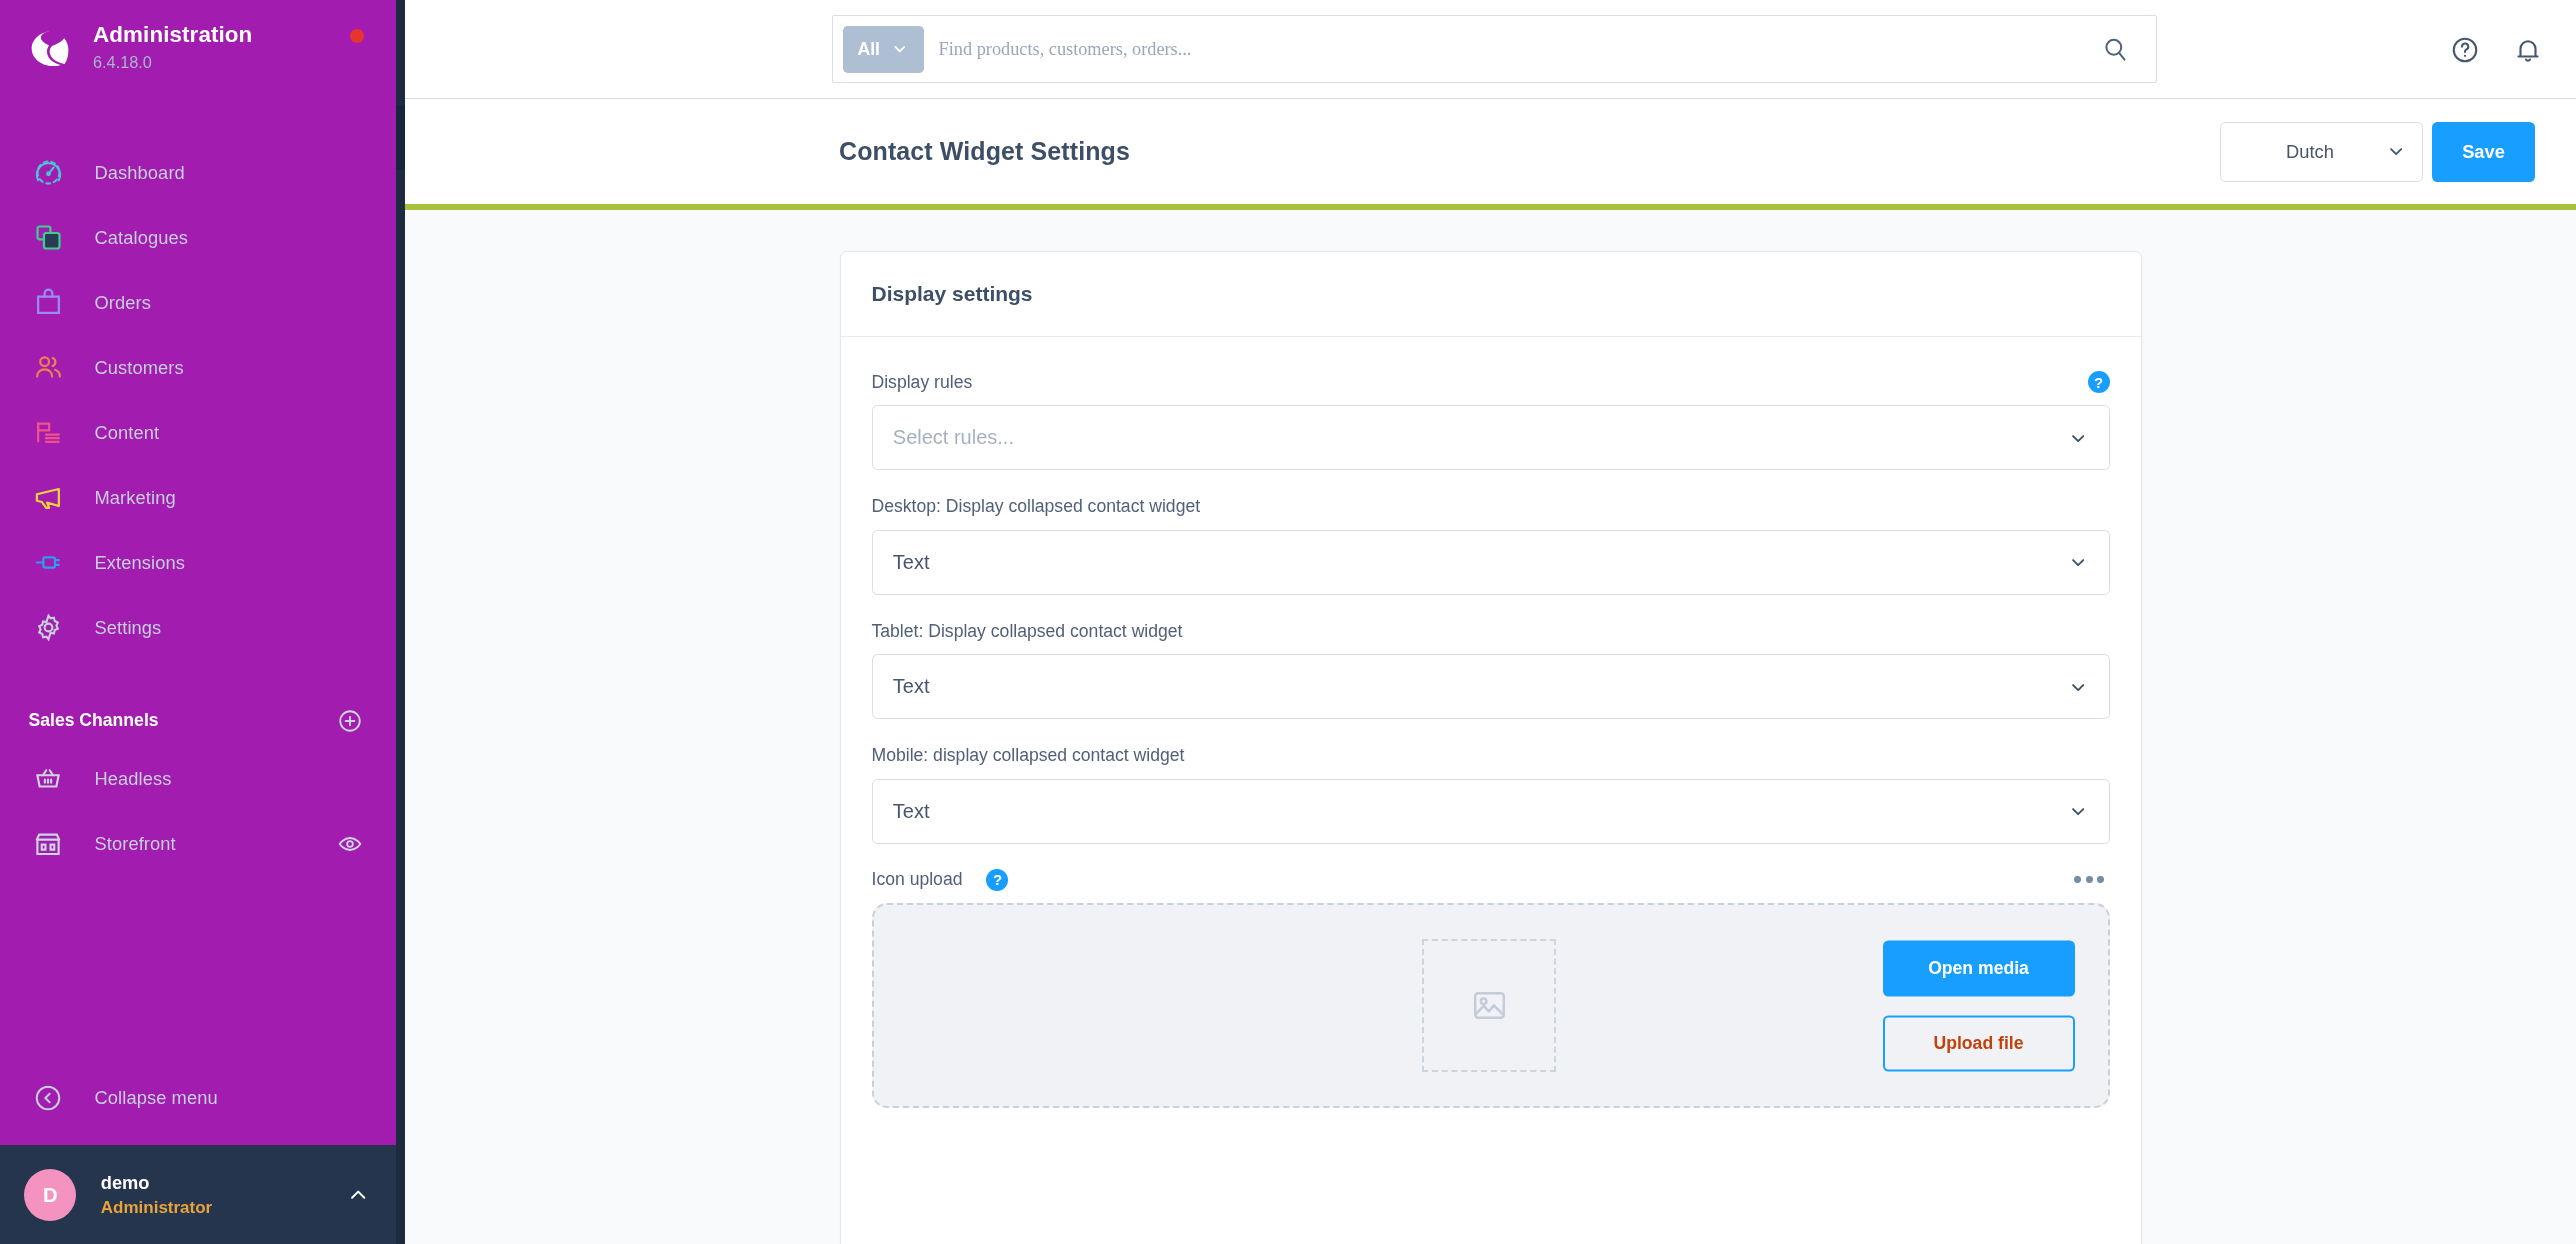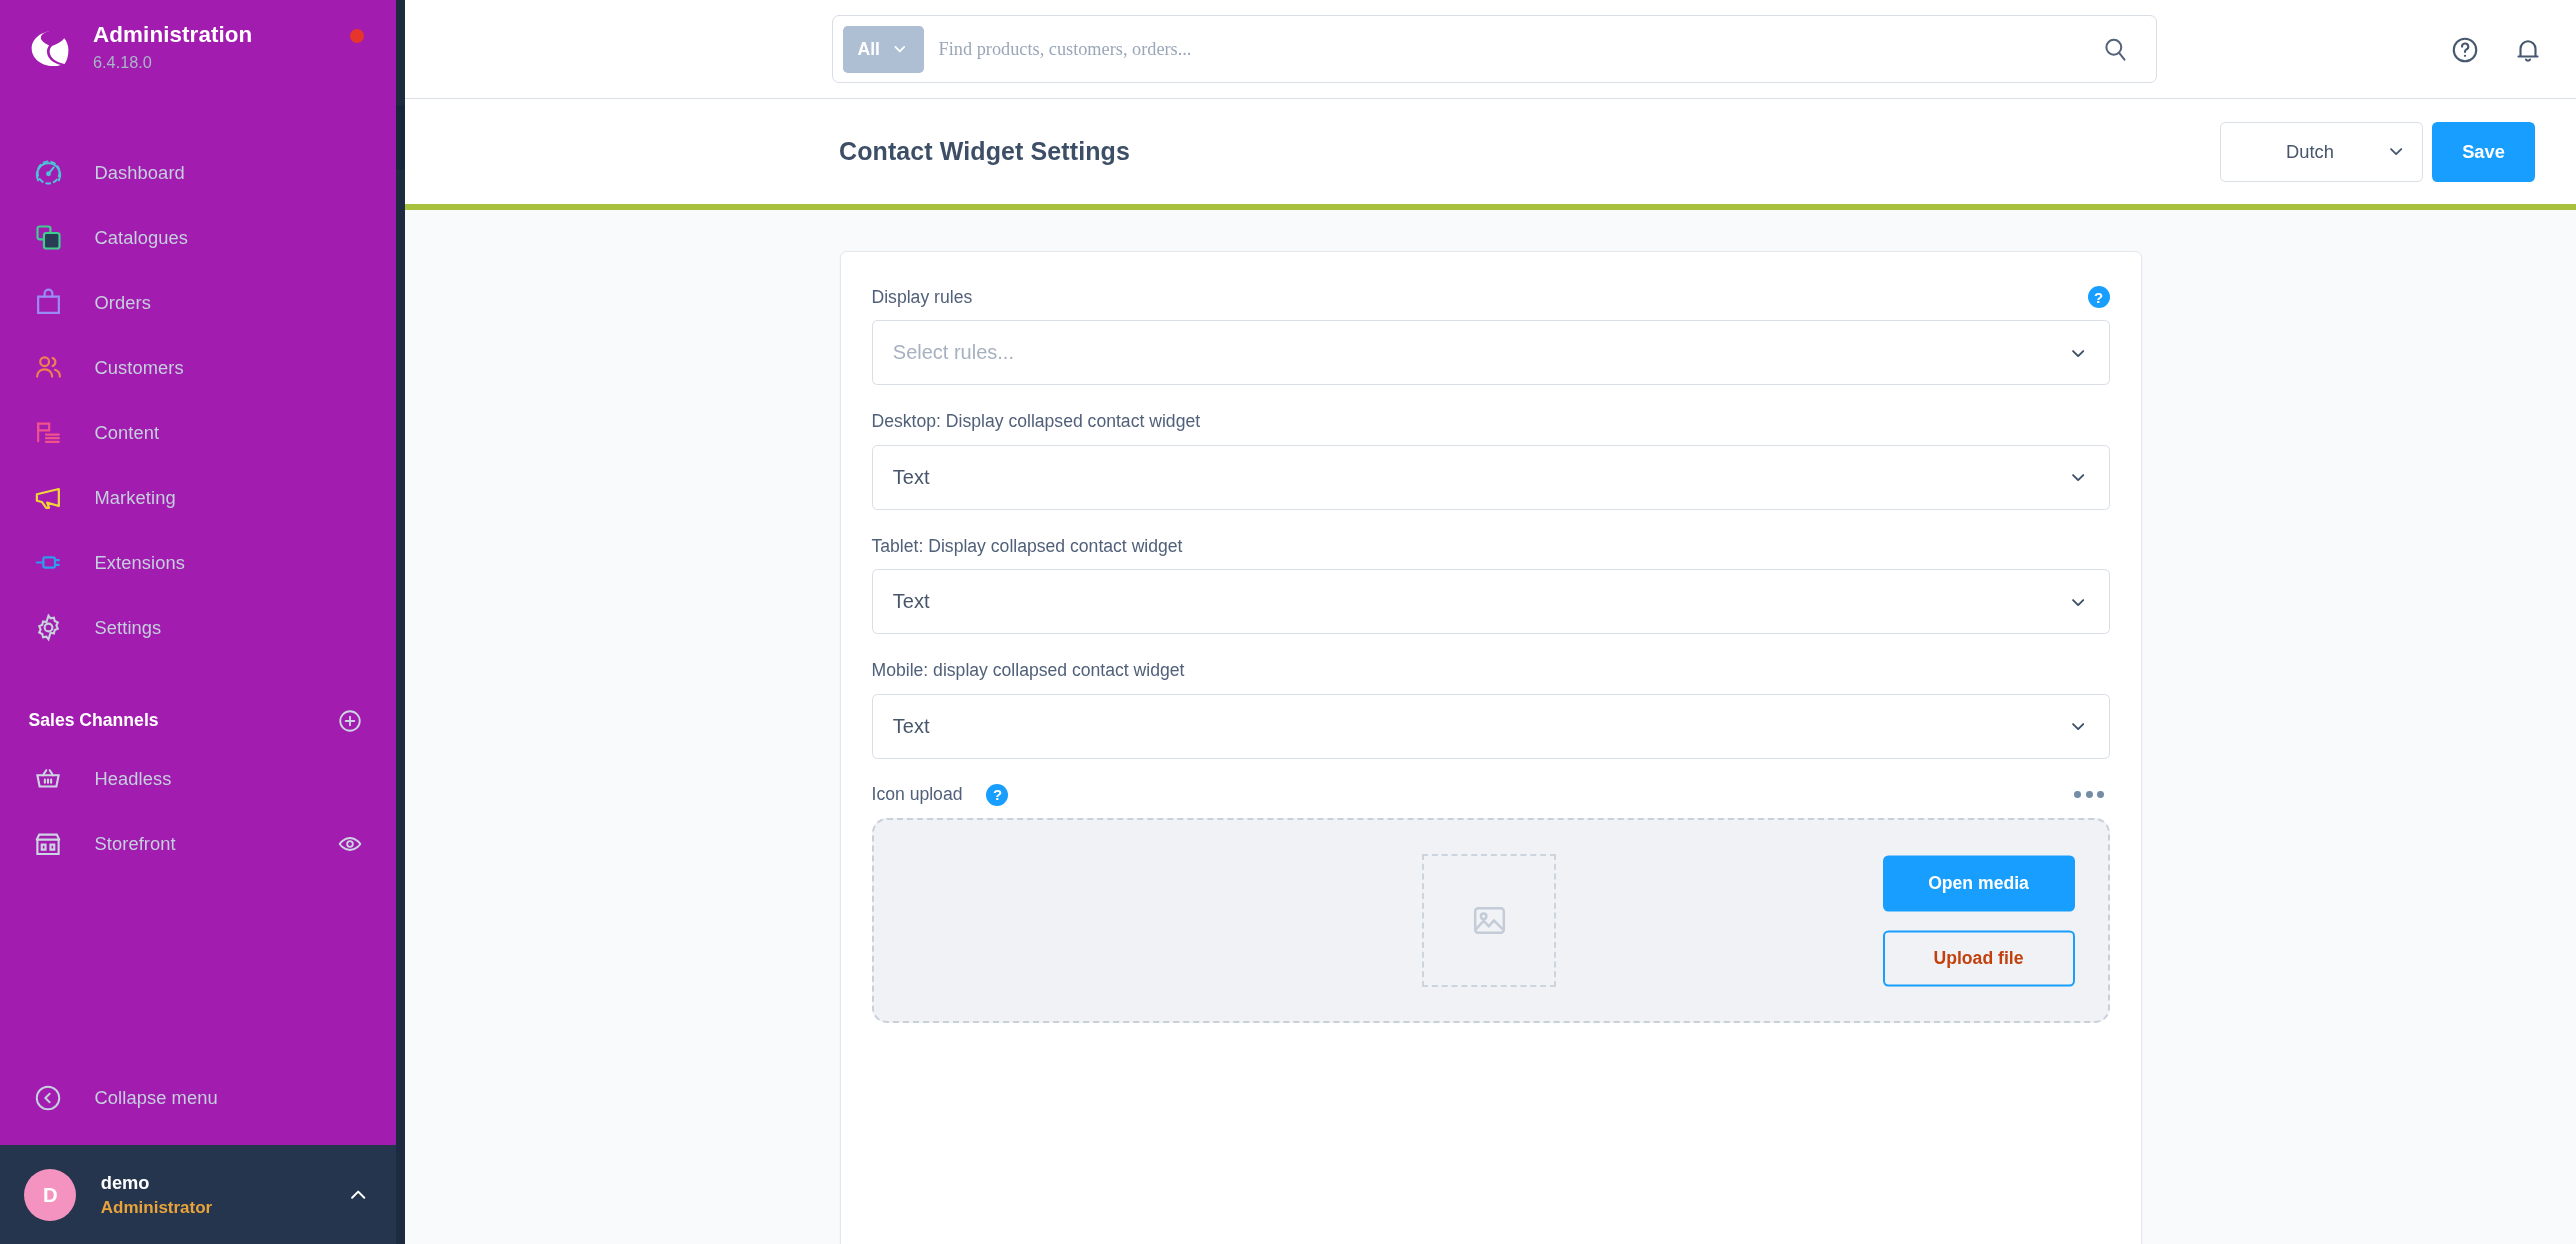--- a/index.html
+++ b/index.html
@@ -94,21 +94,21 @@
   }
 
   .topbar {
     height: 99px; background: #ffffff; flex: 0 0 99px;
     display: flex; align-items: center; position: relative;
     border-bottom: 1.4px solid #d8dde6;
   }
   .searchwrap {
     position: absolute; left: 427px; top: 15px;
     width: 1325px; height: 68px;
-    background: #ffffff; border: 1.4px solid #d8dde6; border-radius: 7px;
+    background: #ffffff; border: 1.4px solid #d8dde6; border-radius: 2px;
     display: flex; align-items: center; padding: 0 9.5px;
   }
   .search-scope {
     background: #aebed3; border-radius: 4.7px; height: 47px;
     display: flex; align-items: center; gap: 11px;
     padding: 0 15px; margin-right: 15px; cursor: pointer;
   }
   .search-scope-label { color: #ffffff; font-size: 17.6px; font-weight: bold; }
   .search-input {
     flex: 1 1 auto; border: 0; outline: 0; font-size: 18.3px;
@@ -451,20 +451,23 @@
         </div>
         <button class="save-btn">Save</button>
       </div>
     </div>
 
     <div class="progressbar"></div>
 
     <div class="content">
       <section class="card">
 
+        <div class="card-head">
+          <h2 class="card-title">Display settings</h2>
+        </div>
 
         <div class="card-body">
 
           <div class="field">
             <div class="field-label-row">
               <span class="field-label">Display rules</span>
               <span class="help-badge">?</span>
             </div>
             <div class="select">
               <span class="select-value placeholder">Select rules...</span>

